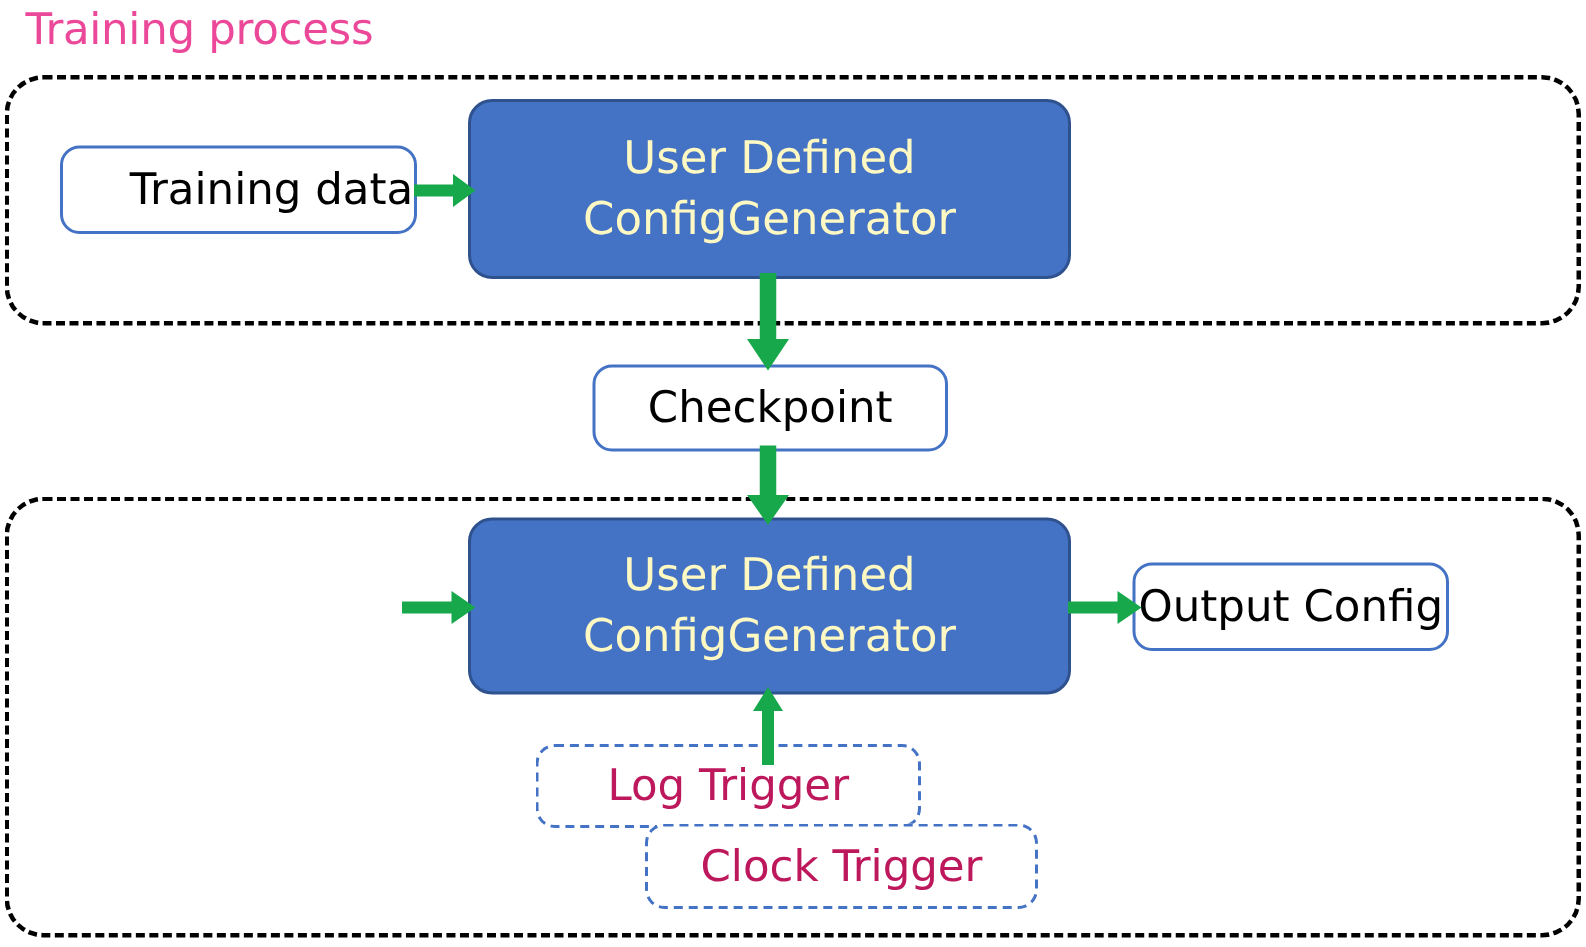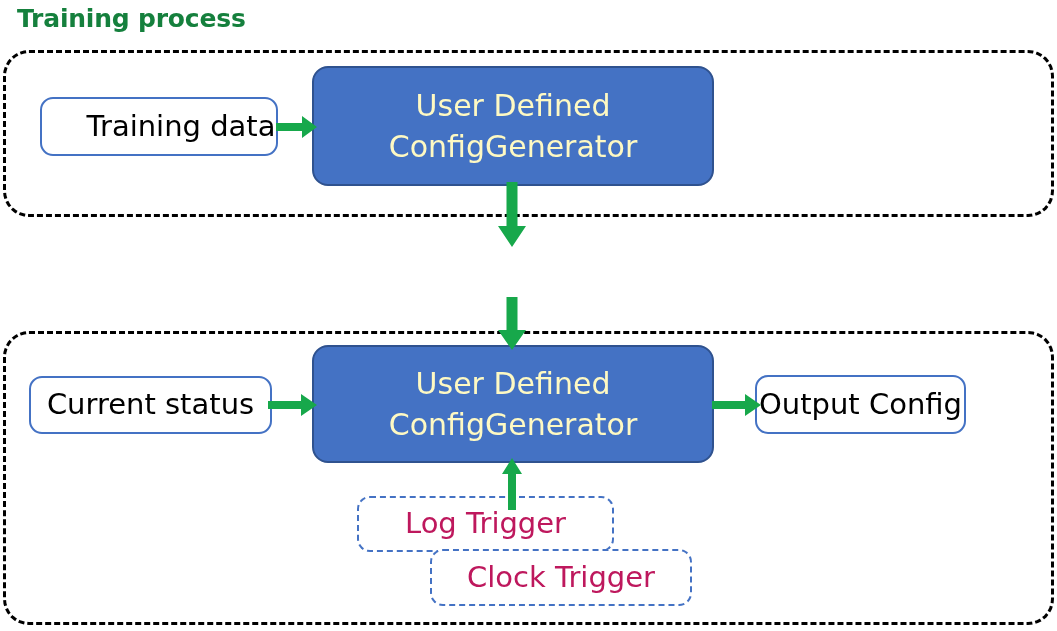--- a/index.html
+++ b/index.html
@@ -12,26 +12,25 @@
     width: 1057px;
     height: 631px;
     background: #ffffff;
     font-family: "DejaVu Sans", "Liberation Sans", sans-serif;
     overflow: hidden;
   }
 
   
   .section-title {
     position: absolute;
-    font-size: 25px;
+    font-size: 29px;
     line-height: 34px;
-    color: #15803d;
+    color: #ec4899;
     white-space: nowrap;
     letter-spacing: -0.2px;
-    font-weight: bold;
   }
   #title-training { left: 17px; top: 2px; }
   #title-inference { left: 17px; top: 280px; }
 
   
   .group-box {
     position: absolute;
     border: 3px dashed #000000;
     border-radius: 26px;
     box-sizing: border-box;
@@ -135,30 +134,30 @@
     <span>User Defined</span>
     <span>ConfigGenerator</span>
   </div>
 
   <div class="arrow" id="arrow-generator-to-checkpoint">
     <svg width="30" height="66" viewBox="0 0 30 66">
       <path d="M9.5 0 H20.5 V44 H29 L15 65 L1 44 H9.5 Z" fill="#17A84B"></path>
     </svg>
   </div>
 
+  <div class="node-box" id="box-checkpoint">
+    <span>Checkpoint</span>
+  </div>
 
   <div class="arrow" id="arrow-checkpoint-to-generator">
     <svg width="30" height="54" viewBox="0 0 30 54">
       <path d="M9.5 0 H20.5 V33 H29 L15 53 L1 33 H9.5 Z" fill="#17A84B"></path>
     </svg>
   </div>
 
-  <div class="node-box" id="box-current-status">
-    <span>Current status</span>
-  </div>
 
   <div class="arrow" id="arrow-current-status-to-generator">
     <svg width="50" height="30" viewBox="0 0 50 30">
       <path d="M0 11 H33 V4 L49 15 L33 26 V19 H0 Z" fill="#17A84B"></path>
     </svg>
   </div>
 
   <div class="process-box" id="box-generator-inference">
     <span>User Defined</span>
     <span>ConfigGenerator</span>

